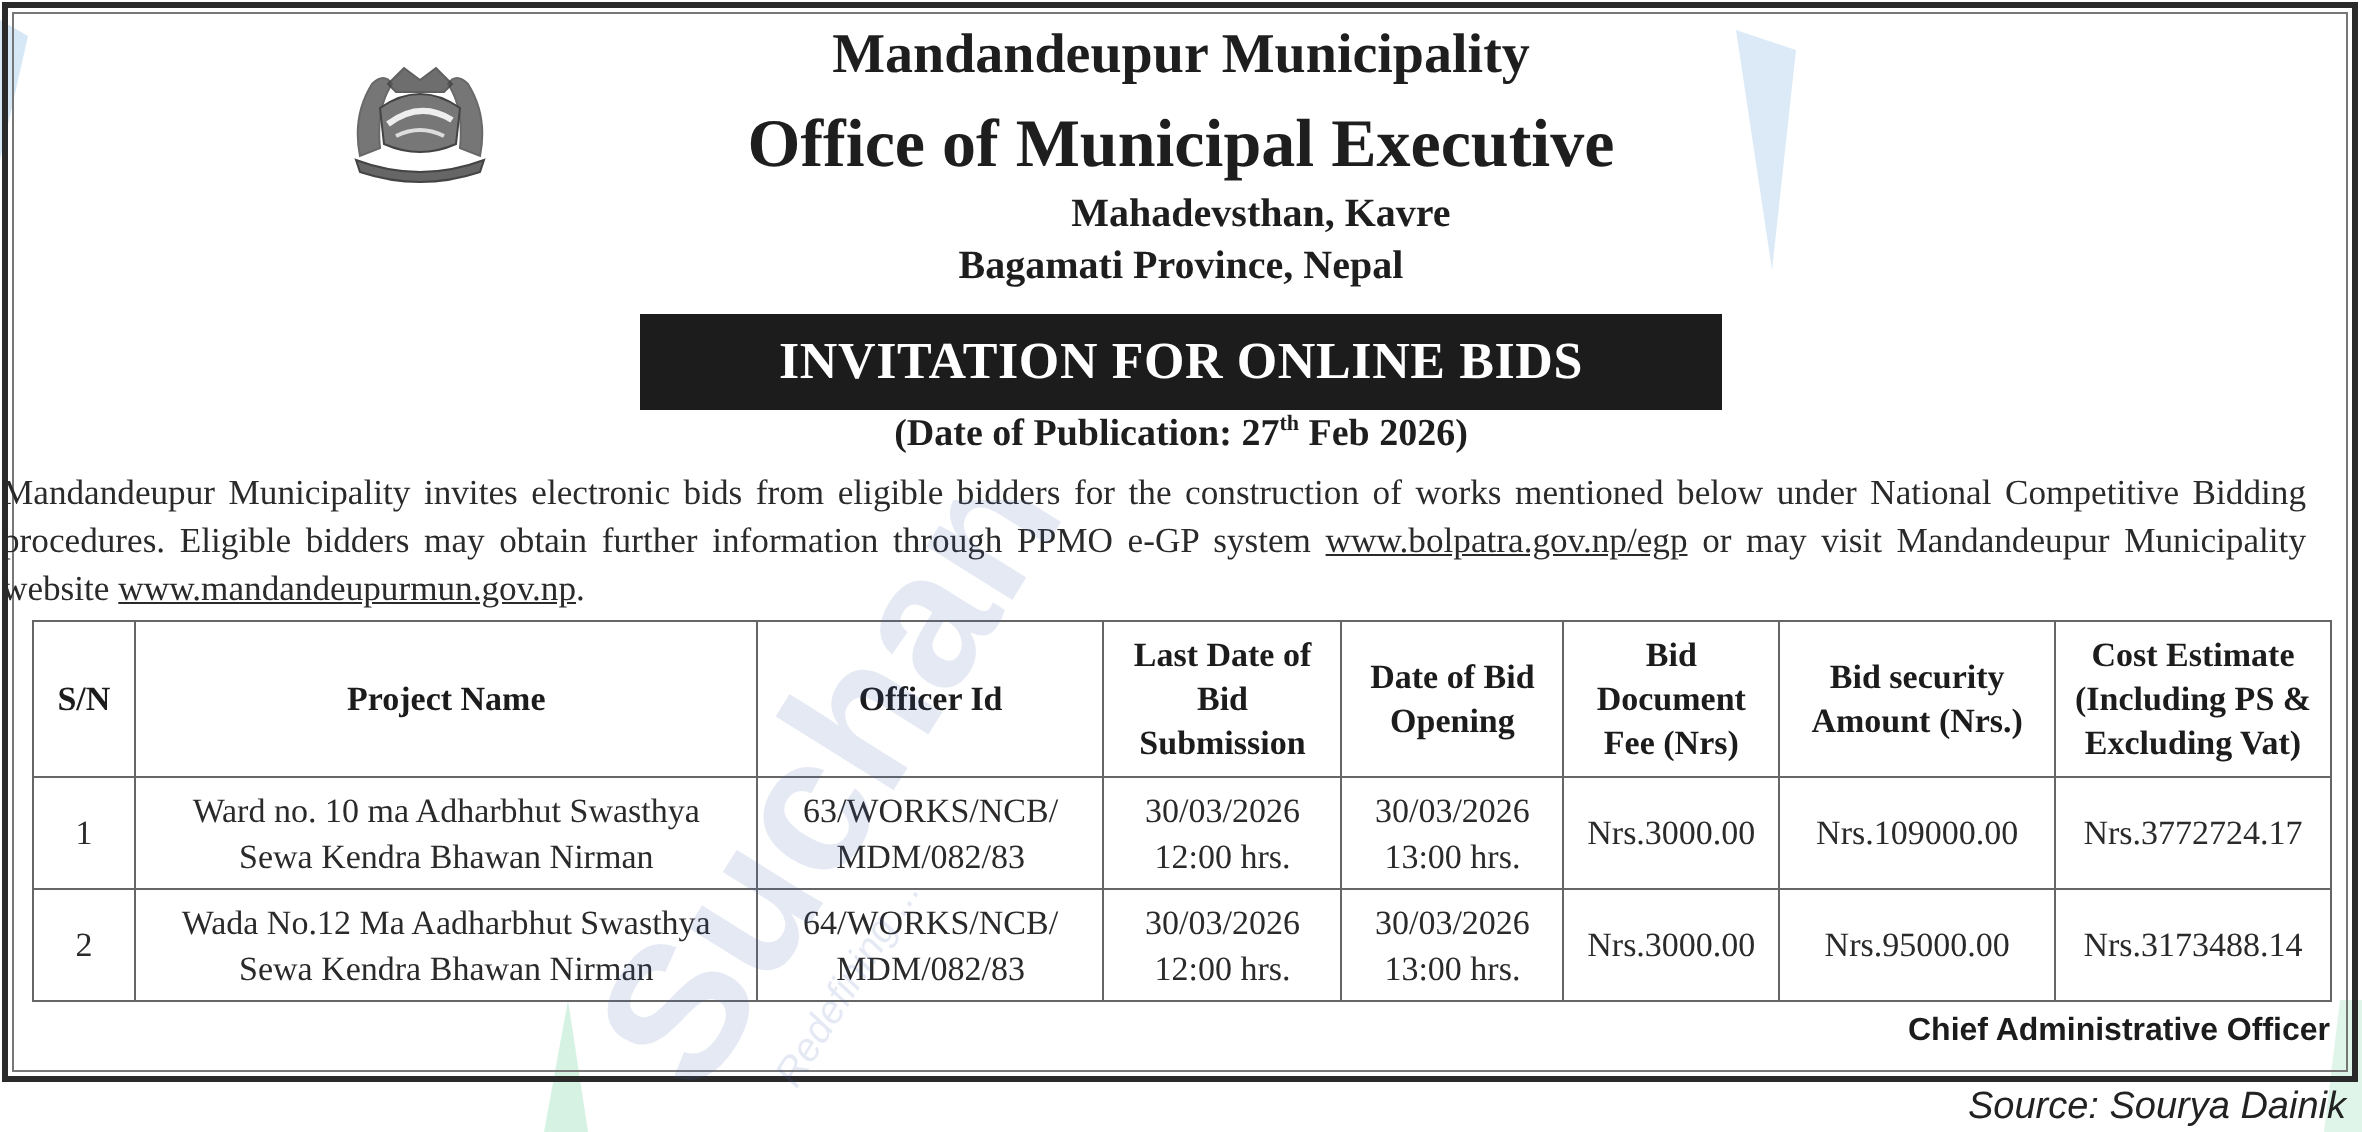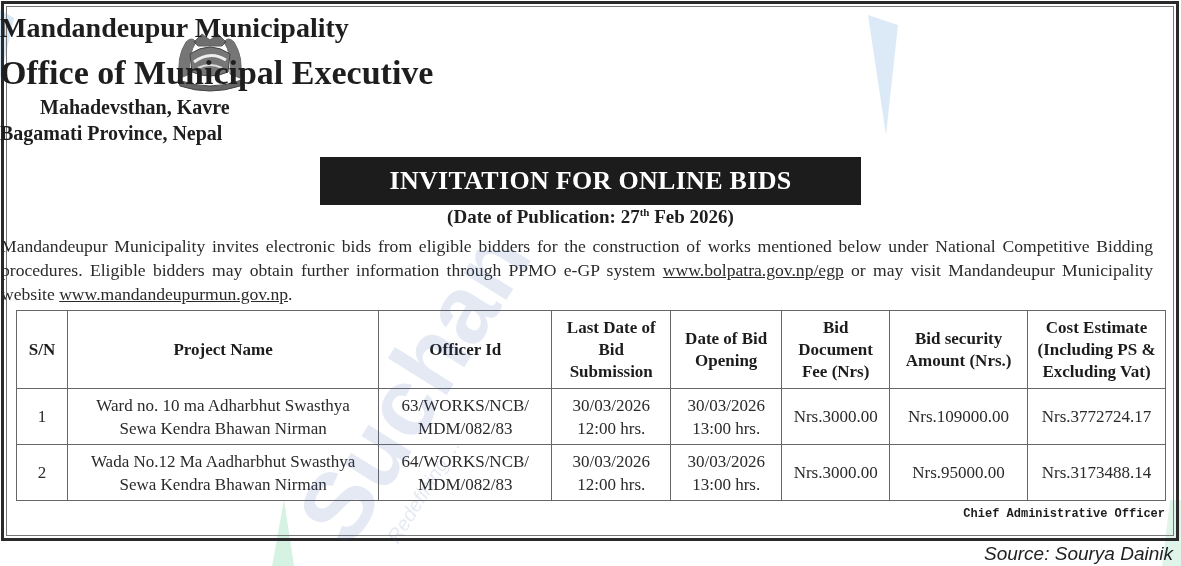--- a/index.html
+++ b/index.html
@@ -10,21 +10,21 @@
     position: absolute; left: 1px; top: 1px; width: 1178px; height: 540px;
     border: 3px solid #2a2a2a;
   }
   .frame-inner {
     position: absolute; left: 6px; top: 6px; width: 1168px; height: 530px;
     border: 1.5px solid #777;
   }
 
   .emblem { position: absolute; left: 172px; top: 28px; width: 76px; height: 64px; }
 
-  .hdr-line { position: absolute; left: 0; width: 1181px; font-weight: bold; white-space: nowrap; }
+  .hdr-line { position: absolute; left: 0; width: 1181px; text-align: center; font-weight: bold; white-space: nowrap; }
   .hdr-muni { top: 12px; font-size: 28px; font-family: "Liberation Serif", serif; }
   .hdr-office { top: 54px; font-size: 34px; font-family: "Liberation Serif", serif; }
   .hdr-addr1 { top: 96px; font-size: 20px; font-family: Liberation Serif, serif; margin-left: 40px; }
   .hdr-addr2 { top: 122px; font-size: 20px; font-family: "Liberation Serif", serif; }
 
   .banner {
     position: absolute; left: 320px; top: 157px; width: 541px; height: 48px;
     background: #1c1c1c; color: #fff; text-align: center;
     font-family: "Liberation Serif", serif; font-weight: bold; font-size: 26px; line-height: 48px;
     letter-spacing: 0.3px;
@@ -45,21 +45,21 @@
   table.bids {
     position: absolute; left: 16px; top: 310px; width: 1150px; height: 190px;
     border-collapse: collapse; font-family: "Liberation Serif", serif;
   }
   table.bids th, table.bids td { border: 1.5px solid #666; text-align: center; vertical-align: middle; }
   table.bids th { font-weight: bold; font-size: 17px; line-height: 22px; color: #1c1c1c; height: 78px; }
   table.bids td { font-size: 17px; line-height: 23px; color: #2a2a2a; height: 56px; }
 
   .signature {
     position: absolute; right: 16px; top: 507px;
-    font-family: Liberation Mono, monospace; font-weight: bold; font-size: 12px; color: #1c1c1c;
+    font-family: Liberation Sans, sans-serif; font-weight: bold; font-size: 16px; color: #1c1c1c;
   }
   .source {
     position: absolute; right: 8px; top: 543px;
     font-family: "Liberation Sans", sans-serif; font-style: italic; font-size: 19px; color: #222;
   }
 
   .watermark {
     position: absolute; left: 290px; top: 250px; width: 380px; height: 320px; pointer-events: none;
   }
   .accent-tri { position: absolute; pointer-events: none; }

